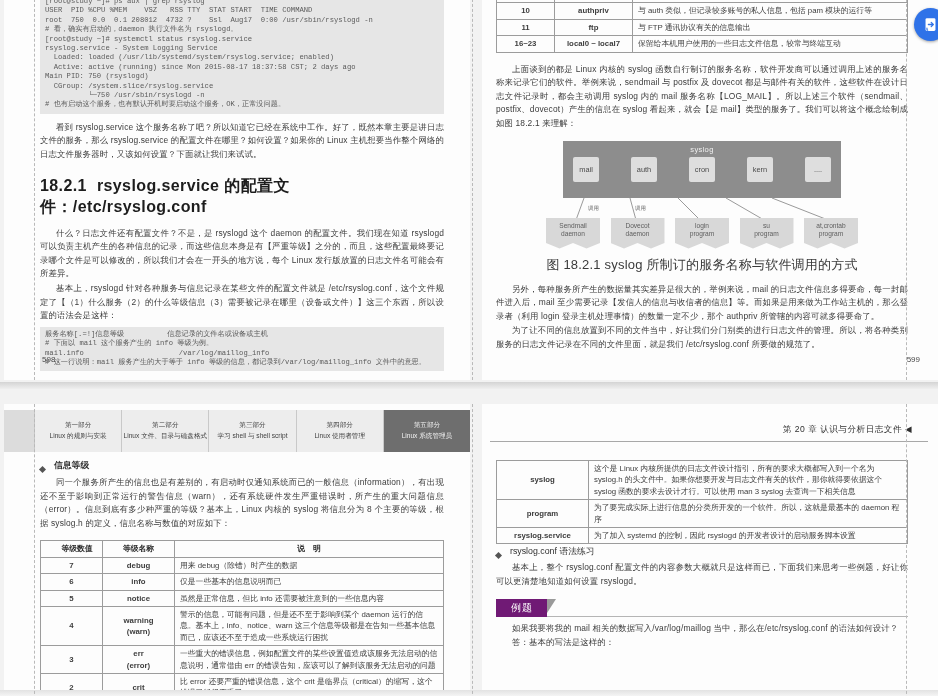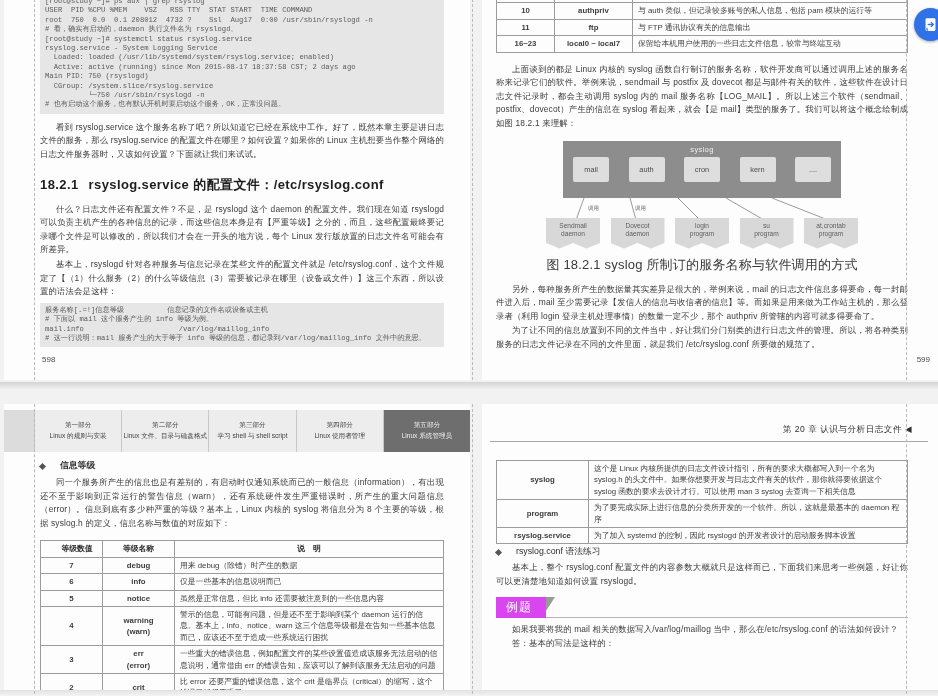--- a/index.html
+++ b/index.html
@@ -67,34 +67,34 @@
     font-family: "Liberation Mono", "DejaVu Sans Mono", monospace;
     font-size: 7.2px;
     line-height: 9.4px;
     padding: 3px 5px 4px 5px;
     white-space: pre;
     overflow: hidden;
   }
 
   
   .sec-head {
-    font-size: 13px;
+    font-size: 16px;
     font-weight: bold;
     color: #1d1d1d;
     letter-spacing: .4px;
   }
   .sec-head .num { margin-right: 10px; }
 
   .bullet-head {
     font-size: 8.8px;
     color: #2e2e2e;
     font-weight: bold;
     display: flex;
-    gap: 15px;
-    align-items: center;
+    gap: 9px;
+    align-items: flex-end;
   }
   .bullet-head .dia {
     width: 5px; height: 5px;
     background: #555;
     transform: rotate(45deg);
     display: inline-block;
     flex: 0 0 auto;
   }
 
   
@@ -134,21 +134,21 @@
   }
   .chip-row {
     display: flex;
     justify-content: space-between;
     padding: 3px 10px 0 10px;
   }
   .chip {
     background: #dedede;
     color: #4a4a4a;
     font-size: 7.4px;
-    width: 36px;
+    width: 26px;
     height: 25px;
     line-height: 25px;
     text-align: center;
     border-radius: 2px;
   }
   .prog-row {
     display: flex;
     justify-content: space-between;
     width: 312px;
     margin: 20px auto 0 auto;
@@ -215,24 +215,24 @@
   .pgnum {
     position: absolute;
     font-size: 8px;
     color: #4a4a4a;
   }
 
   
   .ex-tag {
     position: relative;
     display: inline-block;
-    background: #d946ef;
+    background: #701a75;
     color: #fff;
-    font-size: 12px;
-    padding: 2px 14px 2px 10px;
+    font-size: 10px;
+    padding: 2px 14px 2px 15px;
     letter-spacing: 1px;
   }
   .ex-tag:after {
     content: "";
     position: absolute;
     right: -9px; top: 0;
     border-top: 14px solid #9a9a9a;
     border-right: 9px solid transparent;
   }
   .ex-rule {
@@ -376,21 +376,21 @@
         </div>
 
         <div class="fig-cap">图 18.2.1   syslog 所制订的服务名称与软件调用的方式</div>
       </div>
 
       <div class="body-txt" style="margin-top:9px;">
         <p>另外，每种服务所产生的数据量其实差异是很大的，举例来说，mail 的日志文件信息多得要命，每一封邮件进入后，mail 至少需要记录【发信人的信息与收信者的信息】等。而如果是用来做为工作站主机的，那么登录者（利用 login 登录主机处理事情）的数量一定不少，那个 authpriv 所管辖的内容可就多得要命了。</p>
         <p>为了让不同的信息放置到不同的文件当中，好让我们分门别类的进行日志文件的管理。所以，将各种类别服务的日志文件记录在不同的文件里面，就是我们 /etc/rsyslog.conf 所要做的规范了。</p>
       </div>
     </div>
-    <div class="pgnum" style="right:8px;top:361px;">599</div>
+    <div class="pgnum" style="right:18px;top:361px;">599</div>
   </div>
 
   <div class="seam"></div>
 
   <div class="page pg-bl">
     <div style="position:absolute;left:36px;top:56px;width:404px;">
       <div class="bullet-head">
         <span class="dia"></span>
         <span>信息等级</span>
       </div>

